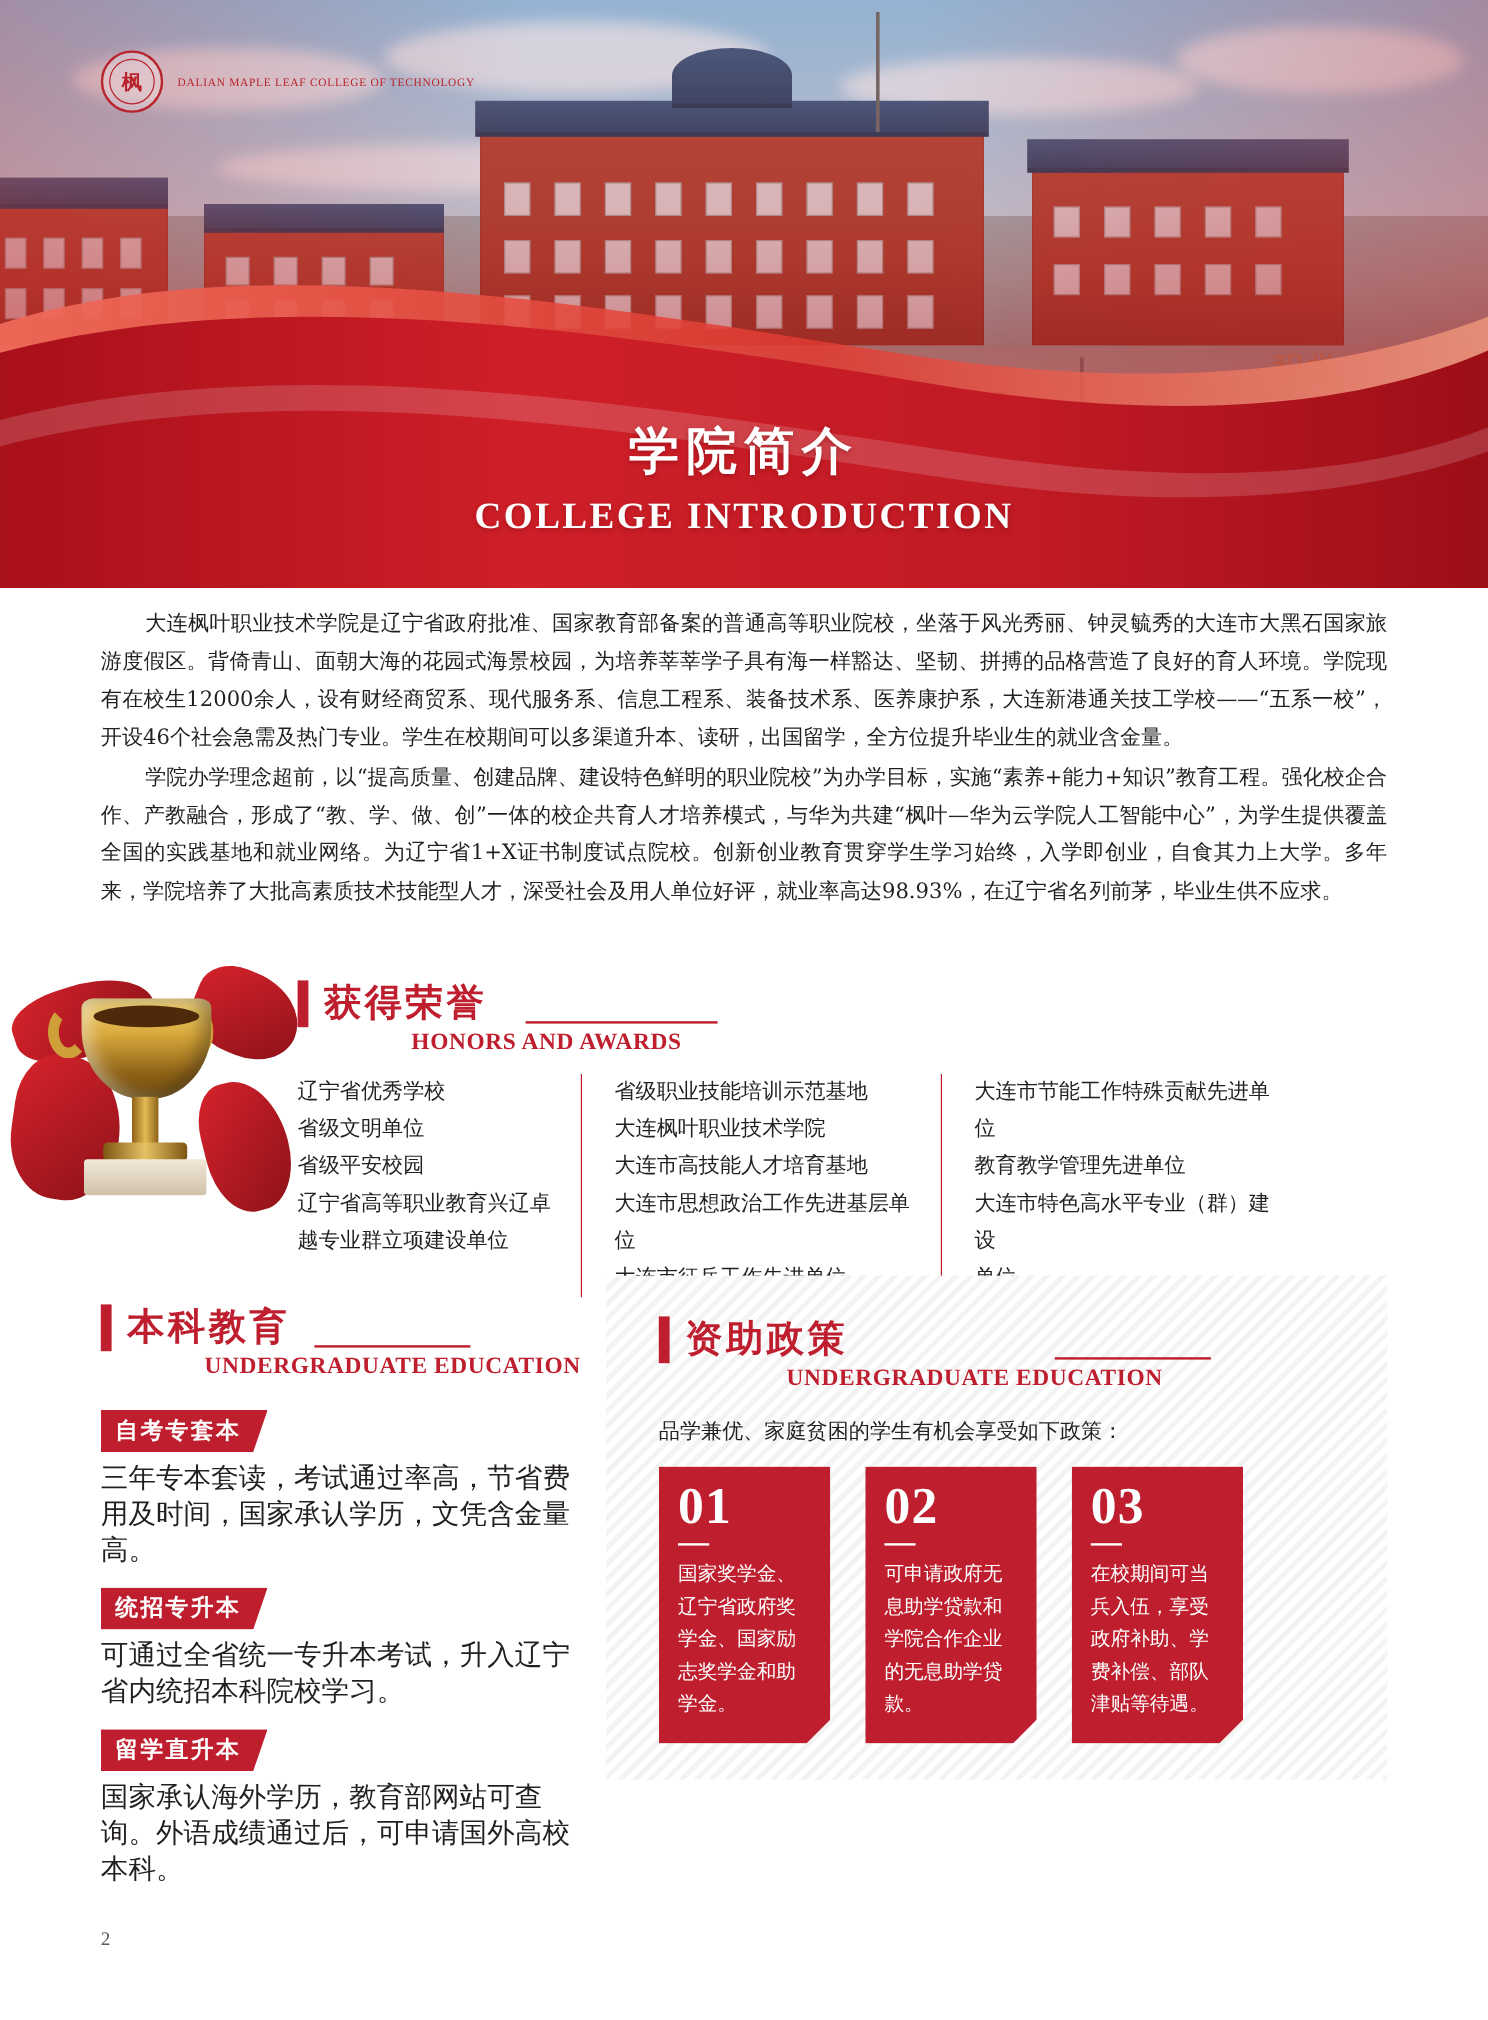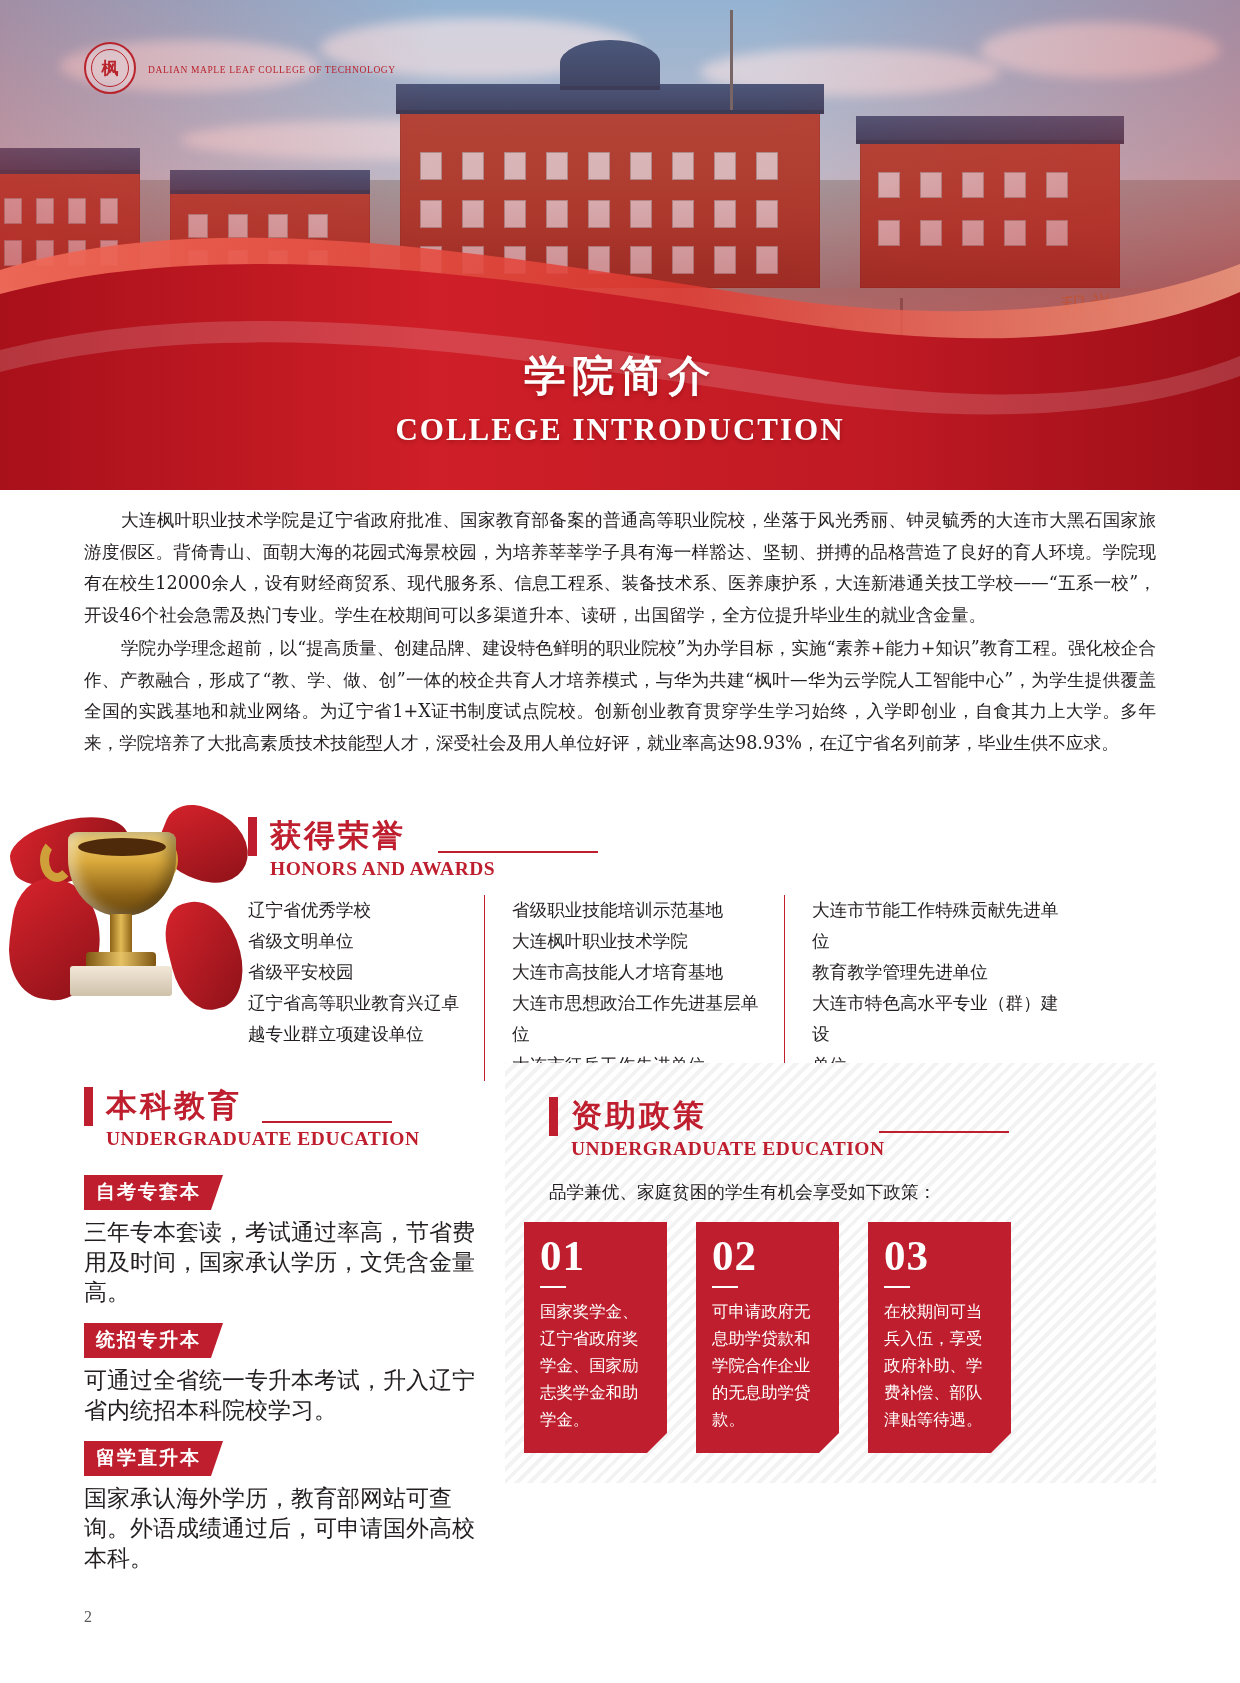--- a/index.html
+++ b/index.html
@@ -279,20 +279,21 @@
     padding-left: 22px;
   }
   .sec-en {
     font-size: 19.5px;
     font-weight: bold;
     color: #be1e2d;
     letter-spacing: .5px;
     font-family: "Liberation Serif", serif;
     padding-left: 22px;
     margin-top: 1px;
+    text-align: right;
   }
   .sec-rule {
     position: absolute;
     height: 2px;
     background: #be1e2d;
     top: 36px;
   }
 
   .honors-head { position: absolute; left: 248px; top: 10px; width: 320px; }
   .honors-head .sec-rule { left: 190px; right: -20px; width: 160px; }
@@ -355,21 +356,21 @@
   .fund-head .sec-rule { left: 330px; width: 130px; }
   .fund-sub {
     margin: 20px 0 0 44px;
     font-size: 17.6px;
     color: #231f20;
     font-family: "DejaVu Serif", serif;
   }
   .cards {
     display: flex;
     gap: 29px;
-    margin: 18px 0 0 19px;
+    margin: 18px 0 0 44px;
   }
   .card {
     width: 143px;
     background: #be1e2d;
     color: #ffffff;
     padding: 12px 14px 20px 16px;
     position: relative;
     clip-path: polygon(0 0, 100% 0, 100% calc(100% - 20px), calc(100% - 20px) 100%, 0 100%);
     min-height: 200px;
   }

